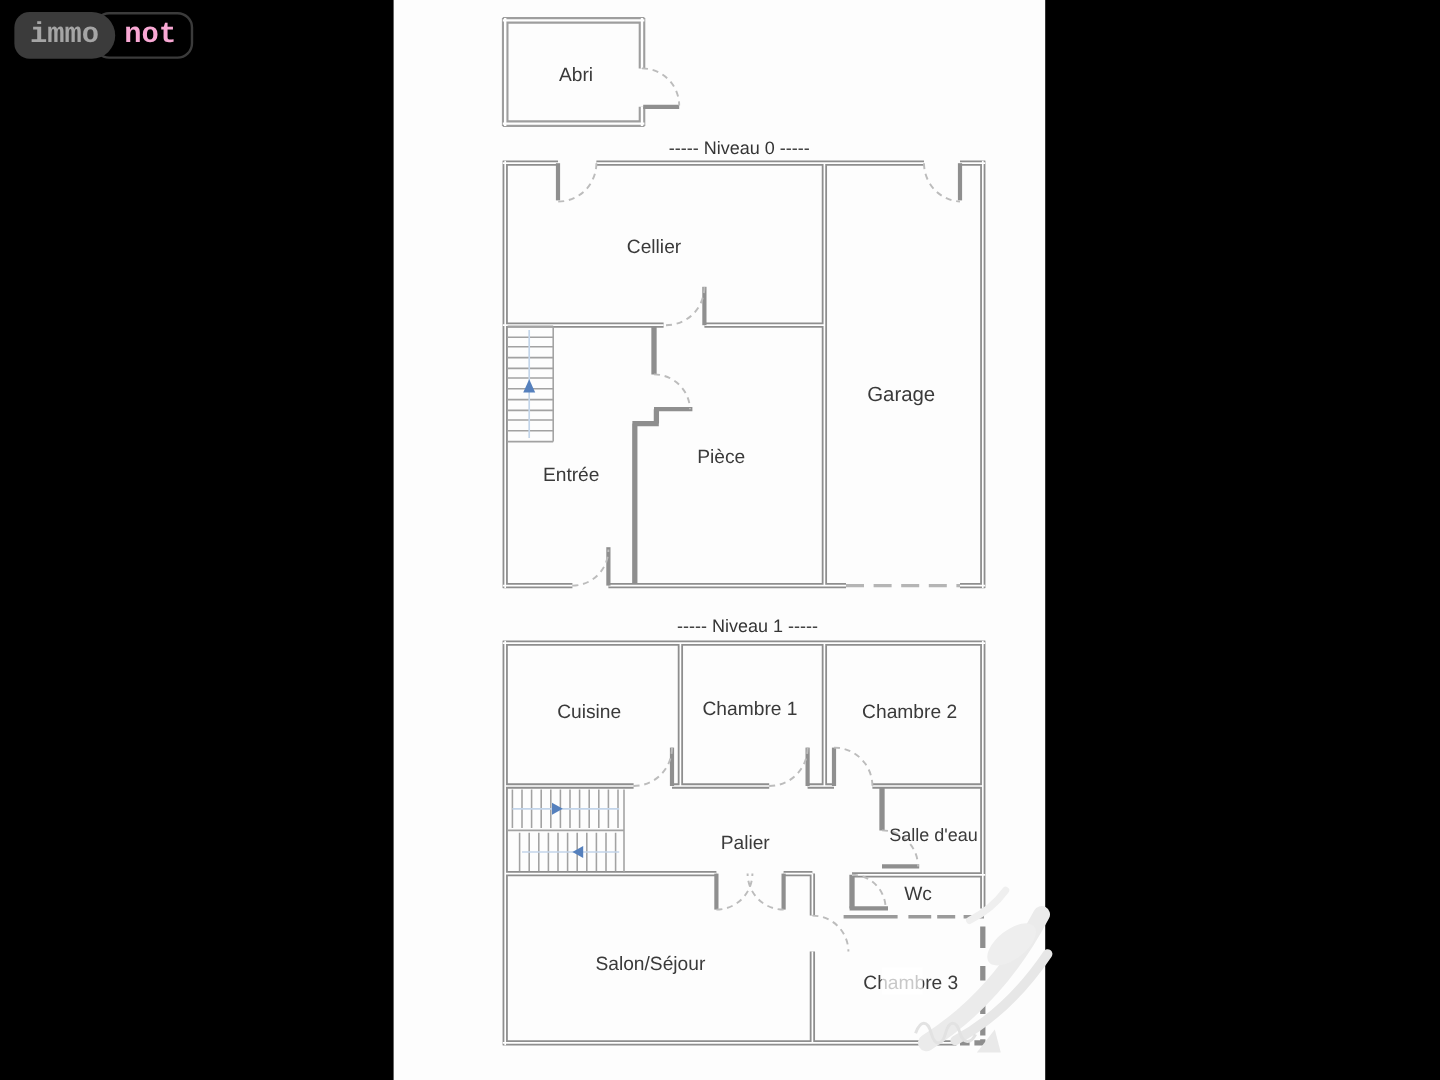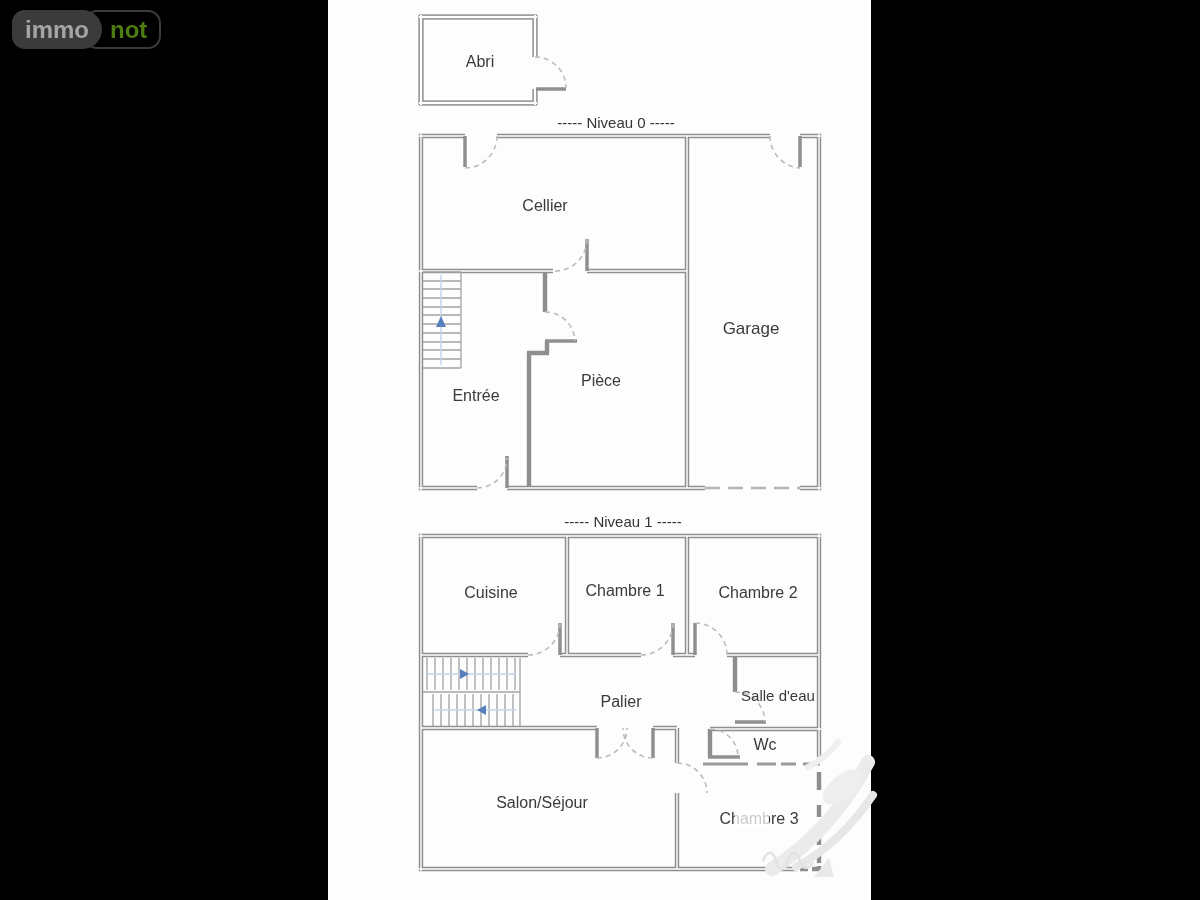--- a/index.html
+++ b/index.html
@@ -1,24 +1,24 @@
 <!DOCTYPE html>
 <html><head>
 <meta charset="utf-8">
 <style>
   html,body{margin:0;padding:0;background:#000;}
   .stage{position:relative;width:1200px;height:900px;background:#000;overflow:hidden;
          font-family:"Liberation Sans",sans-serif;}
   .page{position:absolute;left:328px;top:0;width:543px;height:900px;background:#fdfdfd;}
   .plan-svg{position:absolute;left:0;top:0;width:1200px;height:900px;}
   .logo{position:absolute;left:12px;top:10px;height:39px;display:flex;align-items:stretch;
-        font-family:Liberation Sans, sans-serif;font-size:24px;font-weight:bold;line-height:1;}
+        font-family:Liberation Mono, monospace;font-size:24px;font-weight:bold;line-height:1;}
   .logo-immo{background:#3b3b3b;color:#a5a5a5;border-radius:13px 20px 20px 13px;
              padding:0 13px 0 13px;display:flex;align-items:center;position:relative;z-index:2;}
-  .logo-not{border:2px solid #3b3b3b;color:#4d7c0f;border-radius:13px;
+  .logo-not{border:2px solid #3b3b3b;color:#f9a8d4;border-radius:13px;
             padding:0 12px 0 24px;margin-left:-18px;display:flex;align-items:center;z-index:1;}
   svg text{fill:#3a3a3a;font-family:"Liberation Sans",sans-serif;font-size:16px;
            text-anchor:middle;dominant-baseline:middle;}
   svg text.title{font-size:15px;fill:#353535;}
   svg text.small{font-size:15px;}
 </style>
 </head>
 <body>
 
 <div class="stage">

